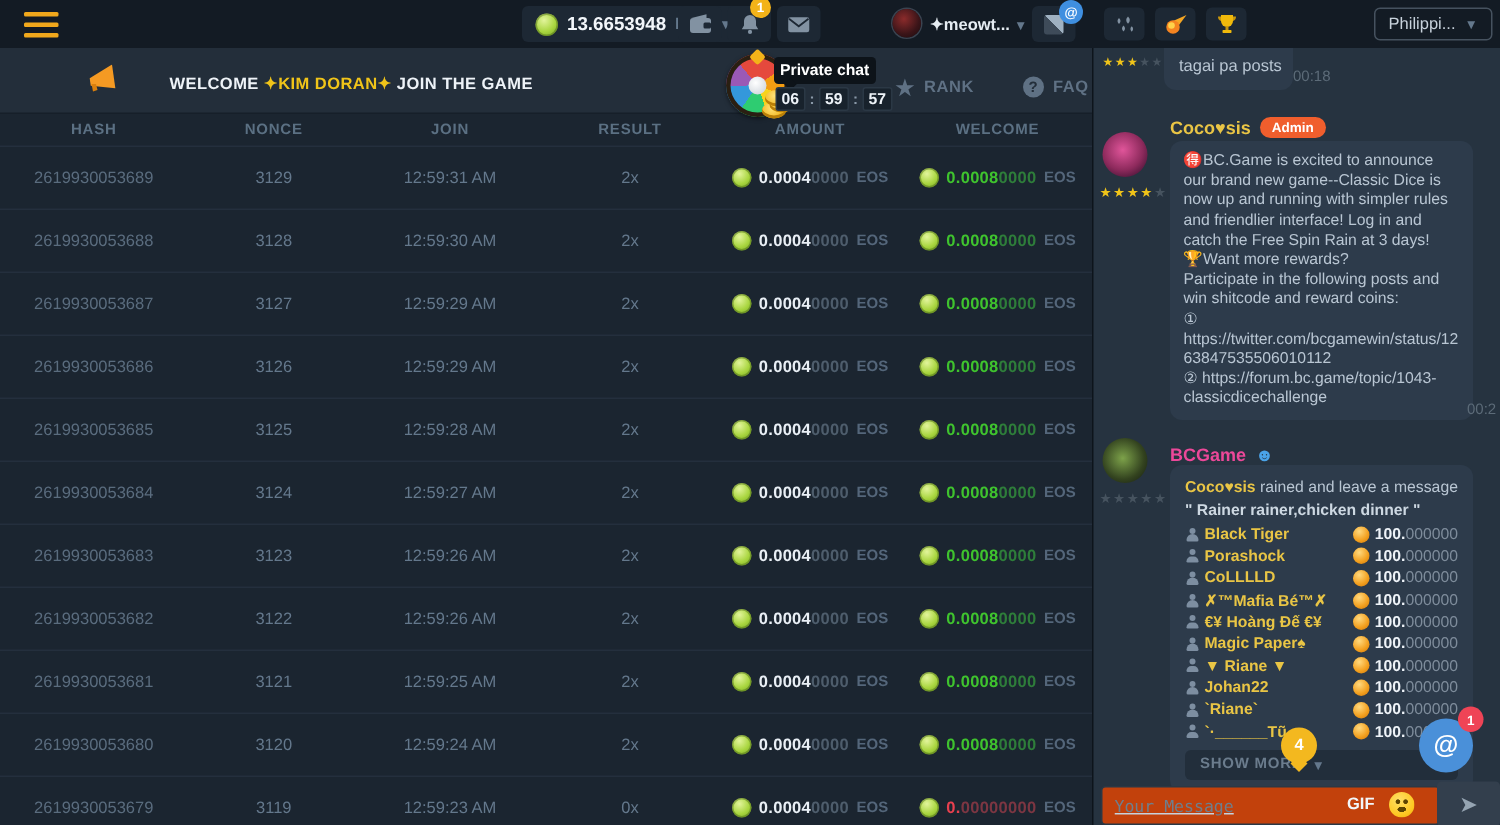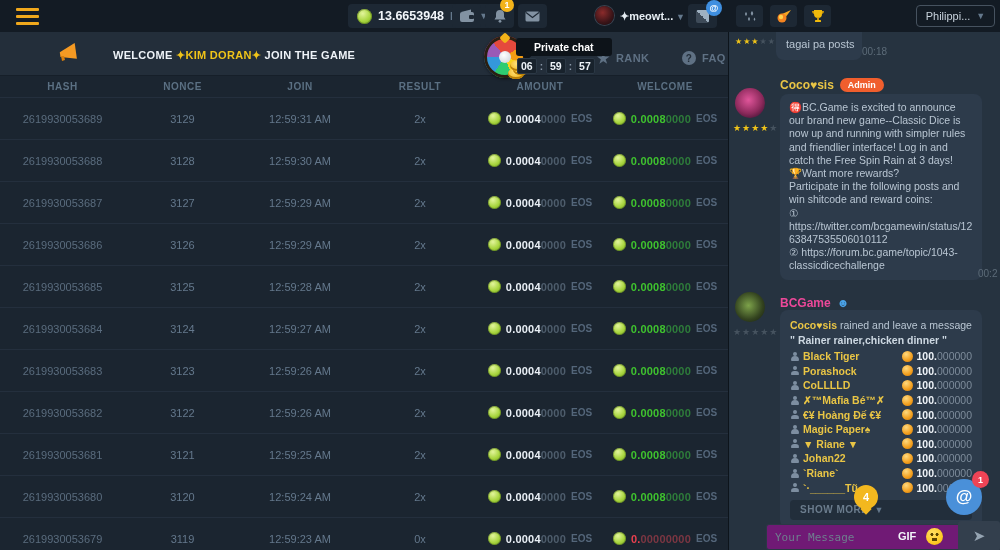--- a/index.html
+++ b/index.html
@@ -36,21 +36,21 @@
   .wheel{position:absolute;left:484px;top:4px;width:42px;height:42px;border-radius:50%;z-index:2;
     background:conic-gradient(#e5493d 0 55deg,#f39c12 55deg 110deg,#f7d31c 110deg 160deg,#2ecc71 160deg 215deg,#3498db 215deg 270deg,#9b59b6 270deg 320deg,#e5493d 320deg);
     box-shadow:inset 0 0 0 3px #2a1f12,0 1px 3px rgba(0,0,0,.5);}
   .wheel::before{content:"";position:absolute;left:17px;top:-2px;width:8px;height:8px;background:#f3b319;transform:rotate(45deg);border-radius:2px;}
   .wheel::after{content:"";position:absolute;left:15px;top:15px;width:12px;height:12px;background:radial-gradient(circle at 40% 35%,#fff,#d8dde2 70%);border-radius:50%;}
   .coins{position:absolute;left:508px;top:28px;z-index:3;width:22px;height:18px;}
   .coins i{position:absolute;width:16px;height:11px;border-radius:50%;background:radial-gradient(circle at 40% 35%,#ffe27a,#f2b71e 65%,#c8900e);box-shadow:inset 0 -2px 0 #b97f08;}
   .coins i:nth-child(1){left:0;top:8px;}
   .coins i:nth-child(2){left:5px;top:4px;}
   .coins i:nth-child(3){left:2px;top:0px;}
-  .tooltip{position:absolute;left:516px;top:6px;background:#0d1319;color:#fff;font-size:10.5px;font-weight:bold;padding:3px 18px;border-radius:3px;z-index:4;}
+  .tooltip{position:absolute;left:516px;top:6px;background:#0d1319;color:#fff;font-size:10.5px;font-weight:bold;padding:3px 4px;border-radius:3px;z-index:4;}
   .tooltip::after{content:"";position:absolute;left:8px;bottom:-3px;width:6px;height:6px;background:#0d1319;transform:rotate(45deg);}
   .timer{position:absolute;left:517px;top:26px;display:flex;align-items:center;gap:3px;z-index:4;}
   .timer .box{background:#18222c;border:1px solid #2b3845;border-radius:2px;color:#eef3f8;font-size:10.5px;font-weight:bold;padding:1px 3px;min-width:18px;text-align:center;}
   .timer .sep{color:#8a99a8;font-size:10px;font-weight:bold;}
   .nav-link{position:absolute;top:19px;display:flex;align-items:center;gap:6px;color:#5f7184;font-size:11px;font-weight:bold;letter-spacing:.4px;cursor:pointer;}
   .star-g{color:#5f7184;font-size:14px;line-height:1;}
   .q-icon{width:14px;height:14px;border-radius:50%;background:#5f7184;color:#232e3a;font-size:10px;font-weight:bold;display:flex;align-items:center;justify-content:center;}
 
   
   #bets{position:absolute;left:0;top:76px;width:730px;height:474px;background:#1b2530;}
@@ -103,21 +103,21 @@
   .rain-amt{font-size:10.5px;font-weight:bold;}
   .rain-amt .main{color:#eef3f8;}
   .rain-amt .dim{color:#7e8c9b;font-weight:normal;}
   .show-more{margin-top:5px;height:20px;background:#222e3b;border-radius:4px;display:flex;align-items:center;gap:6px;padding:0 10px;color:#6b7c8d;font-size:10px;font-weight:bold;letter-spacing:.5px;cursor:pointer;}
 
   .unread{position:absolute;left:854px;top:485px;width:24px;height:24px;border-radius:50%;background:#f3b81f;color:#fff;font-size:11px;font-weight:bold;display:flex;align-items:center;justify-content:center;z-index:6;}
   .unread::after{content:"";position:absolute;left:8px;bottom:-4px;width:8px;height:8px;background:#f3b81f;transform:rotate(45deg);z-index:-1;}
   .at-btn{position:absolute;left:946px;top:479px;width:36px;height:36px;border-radius:50%;background:#4a90d9;color:#fff;font-size:17px;font-weight:bold;display:flex;align-items:center;justify-content:center;cursor:pointer;z-index:6;}
   .at-badge{position:absolute;left:972px;top:471px;width:17px;height:17px;border-radius:50%;background:#ef4456;color:#fff;font-size:9px;font-weight:bold;display:flex;align-items:center;justify-content:center;z-index:7;}
 
-  .msg-input{position:absolute;left:766px;top:524px;width:226px;height:26px;background:#701a75;border:1px solid #2b3845;border-radius:3px;color:#c6d2dd;font-family:"DejaVu Sans Mono",monospace;font-size:11px;padding:0 60px 0 8px;outline:none;}
+  .msg-input{position:absolute;left:734px;top:524px;width:226px;height:26px;background:#c2410c;border:1px solid #2b3845;border-radius:3px;color:#c6d2dd;font-family:"DejaVu Sans Mono",monospace;font-size:11px;padding:0 60px 0 8px;outline:none;text-decoration:underline;}
   .msg-input::placeholder{color:#6e7f8e;}
   .gif-label{position:absolute;left:898px;top:530px;color:#f2f6fa;font-size:11px;font-weight:bold;z-index:3;cursor:pointer;}
   .emoji{position:absolute;left:926px;top:528px;width:17px;height:17px;border-radius:50%;cursor:pointer;z-index:3;
     background:radial-gradient(circle at 35% 38%,#5c4400 1.3px,transparent 1.8px),
                radial-gradient(circle at 65% 38%,#5c4400 1.3px,transparent 1.8px),
                radial-gradient(ellipse 5px 3px at 50% 68%,#5c4400 55%,transparent 60%),
                radial-gradient(circle at 40% 32%,#ffe066,#fec821 65%,#e8a90c);}
   .send-btn{position:absolute;left:958px;top:521px;width:42px;height:30px;background:#333f4d;border-radius:3px;display:flex;align-items:center;justify-content:center;color:#95a4b2;font-size:15px;cursor:pointer;}
 </style>
 </head>

